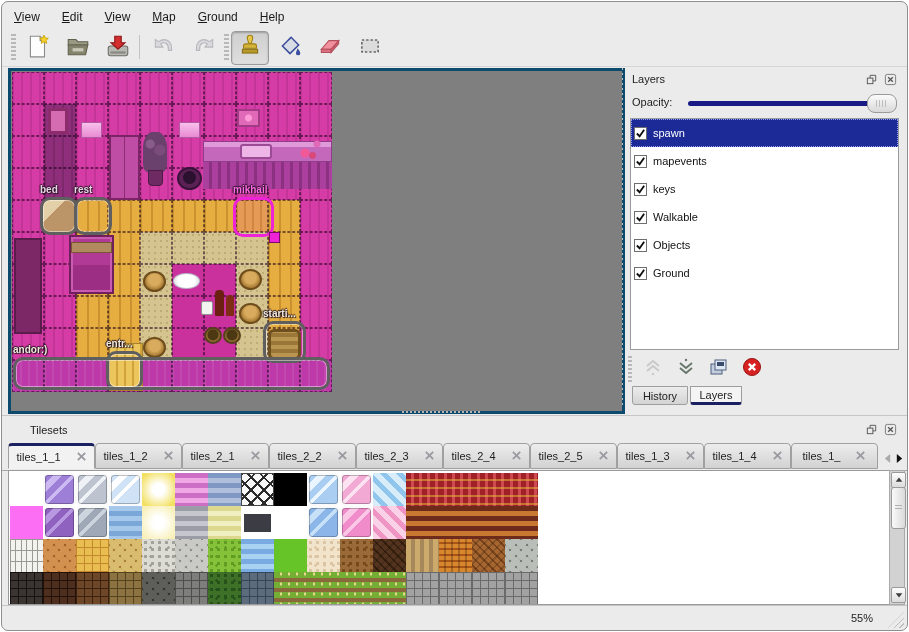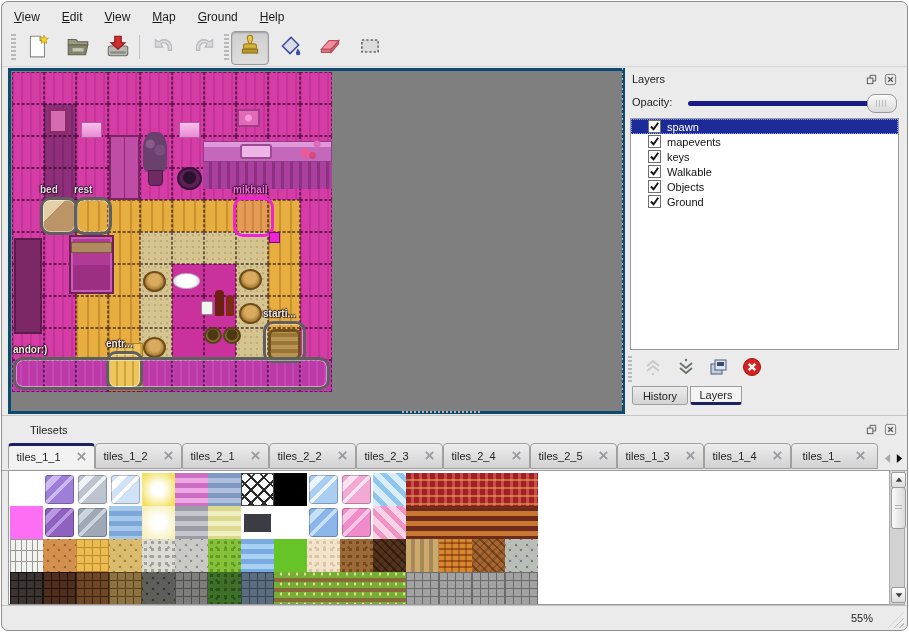--- a/index.html
+++ b/index.html
@@ -40,21 +40,21 @@
   
   .dock-title{position:absolute;font-size:11px;color:#222;}
   .dock-btn{position:absolute;width:15px;height:15px;display:flex;align-items:center;justify-content:center;cursor:pointer;}
   
   .layers-dock{position:absolute;left:622px;top:66px;width:281px;height:340px;}
   .opacity-label{position:absolute;left:8px;top:28px;font-size:11px;color:#222;}
   .slider-track{position:absolute;left:64px;top:33px;width:207px;height:5px;background:#191a86;border-radius:3px;}
   .slider-handle{position:absolute;left:243px;top:26px;width:28px;height:17px;border:1px solid #9a9a9a;border-radius:8px;
     background:repeating-linear-gradient(90deg,#bdbdbd 0 1px,transparent 1px 3px) 8px 5px/12px 7px no-repeat,linear-gradient(#fbfbfb,#d9d9d9);}
   .layer-list{position:absolute;left:6px;top:50px;right:6px;height:230px;background:#fff;border:1px solid #9a9a9a;overflow:hidden;}
-  .layer-row{height:15px;display:flex;align-items:center;font-size:11px;color:#111;padding-left:17px;}
+  .layer-row{height:28px;display:flex;align-items:center;font-size:11px;color:#111;padding-left:3px;}
   .layer-row.selected{background:#1b2a96;color:#fff;outline:1px dotted #8fa0ff;outline-offset:-1px;}
   .chk{width:11px;height:11px;background:#fff;border:1px solid #6e6e6e;margin-right:6px;display:flex;align-items:center;justify-content:center;flex:none;}
   .layer-actions{position:absolute;left:0;top:284px;width:100%;height:34px;}
   .la-handle{position:absolute;left:4px;top:4px;width:4px;height:26px;
     background:repeating-linear-gradient(180deg,#b8b8b8 0 2px,transparent 2px 4px);}
   .la-btn{position:absolute;top:3px;width:29px;height:28px;display:flex;align-items:center;justify-content:center;border-radius:3px;cursor:pointer;}
   .side-tabs{position:absolute;left:0;top:318px;width:100%;height:22px;}
   .side-tab{position:absolute;top:0;height:19px;font-size:11px;color:#222;display:flex;align-items:center;justify-content:center;
     background:linear-gradient(#ececec,#d4d4d4);border:1px solid #9e9e9e;border-radius:0 0 3px 3px;box-sizing:border-box;cursor:pointer;}
   .side-tab.active{background:#f4f4f4;border-bottom:3px solid #1a2060;}

